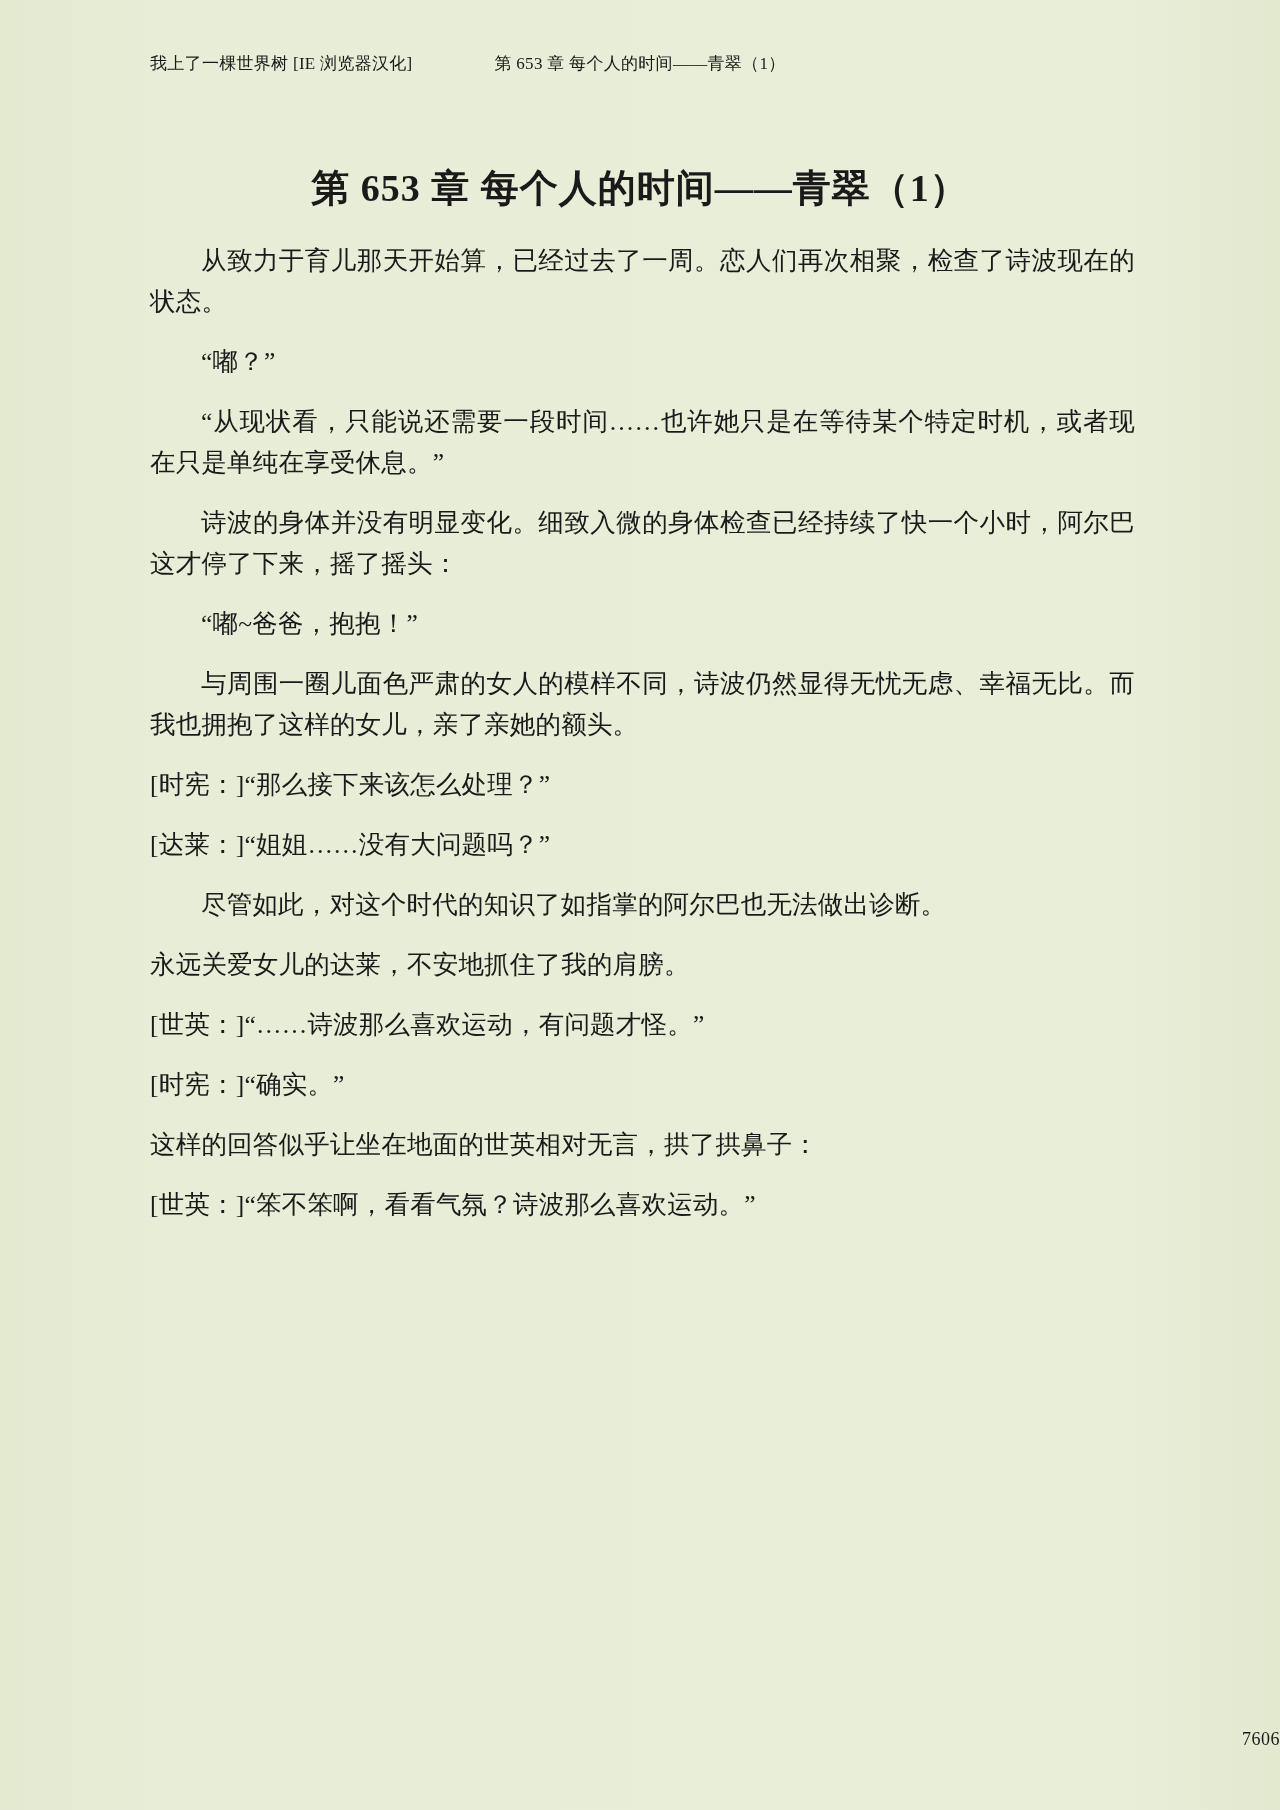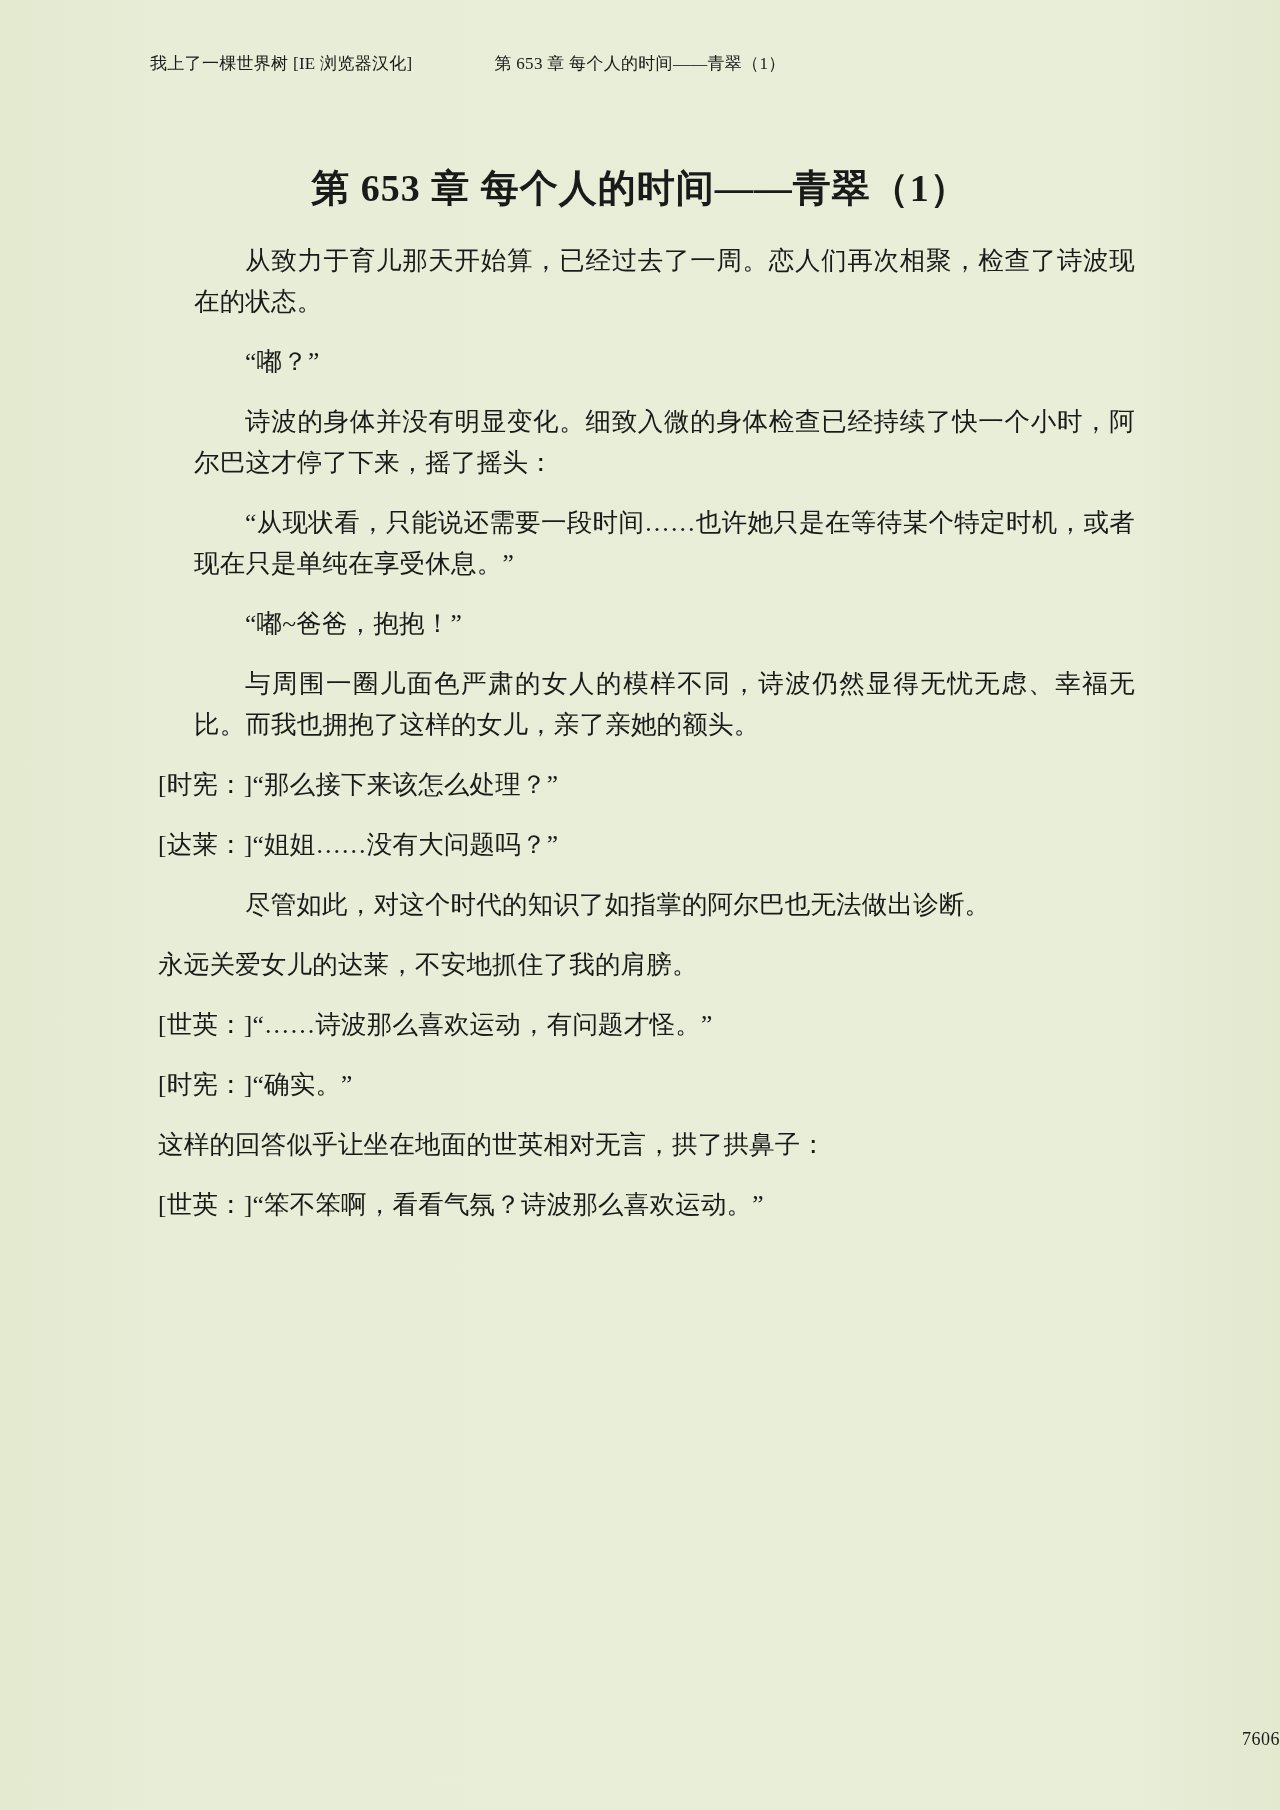--- a/index.html
+++ b/index.html
@@ -67,25 +67,23 @@
   .para {
     font-size: 25.5px;
     line-height: 41px;
     margin: 0 0 19px 0;
     text-align: justify;
     text-justify: inter-ideograph;
     letter-spacing: 0.2px;
   }
   .indent {
     text-indent: 2em;
-    margin-left: 44px;
   }
   .noindent {
     text-indent: 0;
-    margin-left: 8px;
   }
   .footer {
     position: absolute;
     bottom: 60px;
     left: 0;
     width: 100%;
     text-align: right;
     font-size: 18px;
     letter-spacing: 0.5px;
   }
@@ -98,22 +96,22 @@
   <div class="header">
     <span class="header-left">我上了一棵世界树 [IE 浏览器汉化]</span>
     <span class="header-right">第 653 章 每个人的时间——青翠（1）</span>
   </div>
 
   <h1 class="chapter-title">第 653 章 每个人的时间——青翠（1）</h1>
 
   <div class="content">
     <p class="para indent">从致力于育儿那天开始算，已经过去了一周。恋人们再次相聚，检查了诗波现在的状态。</p>
     <p class="para indent">“嘟？”</p>
+    <p class="para indent">“从现状看，只能说还需要一段时间……也许她只是在等待某个特定时机，或者现在只是单纯在享受休息。”</p>
     <p class="para indent">诗波的身体并没有明显变化。细致入微的身体检查已经持续了快一个小时，阿尔巴这才停了下来，摇了摇头：</p>
-    <p class="para indent">“从现状看，只能说还需要一段时间……也许她只是在等待某个特定时机，或者现在只是单纯在享受休息。”</p>
     <p class="para indent">“嘟~爸爸，抱抱！”</p>
     <p class="para indent">与周围一圈儿面色严肃的女人的模样不同，诗波仍然显得无忧无虑、幸福无比。而我也拥抱了这样的女儿，亲了亲她的额头。</p>
     <p class="para noindent">[时宪：]“那么接下来该怎么处理？”</p>
     <p class="para noindent">[达莱：]“姐姐……没有大问题吗？”</p>
     <p class="para indent">尽管如此，对这个时代的知识了如指掌的阿尔巴也无法做出诊断。</p>
     <p class="para noindent">永远关爱女儿的达莱，不安地抓住了我的肩膀。</p>
     <p class="para noindent">[世英：]“……诗波那么喜欢运动，有问题才怪。”</p>
     <p class="para noindent">[时宪：]“确实。”</p>
     <p class="para noindent">这样的回答似乎让坐在地面的世英相对无言，拱了拱鼻子：</p>
     <p class="para noindent">[世英：]“笨不笨啊，看看气氛？诗波那么喜欢运动。”</p>

